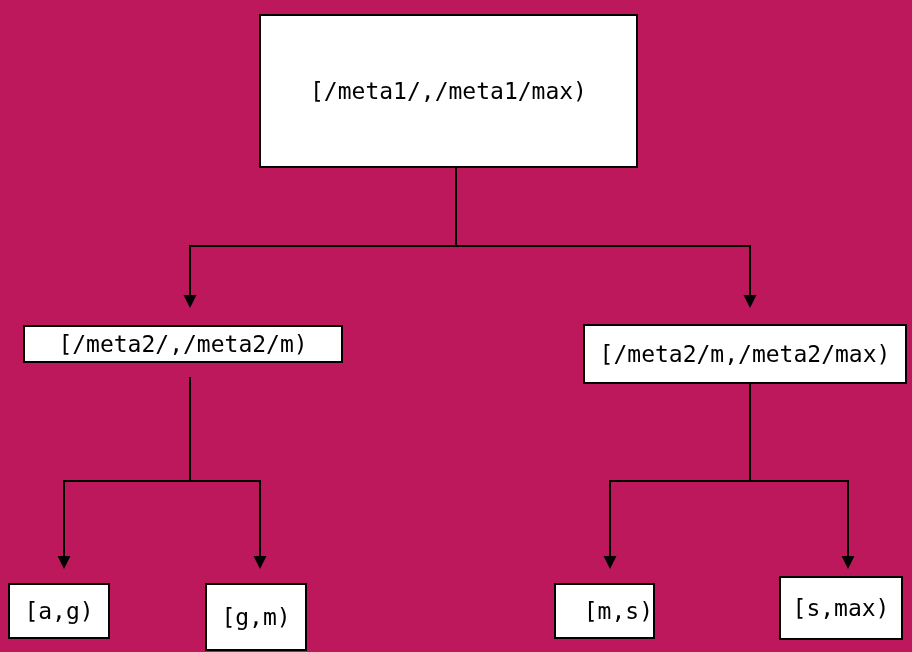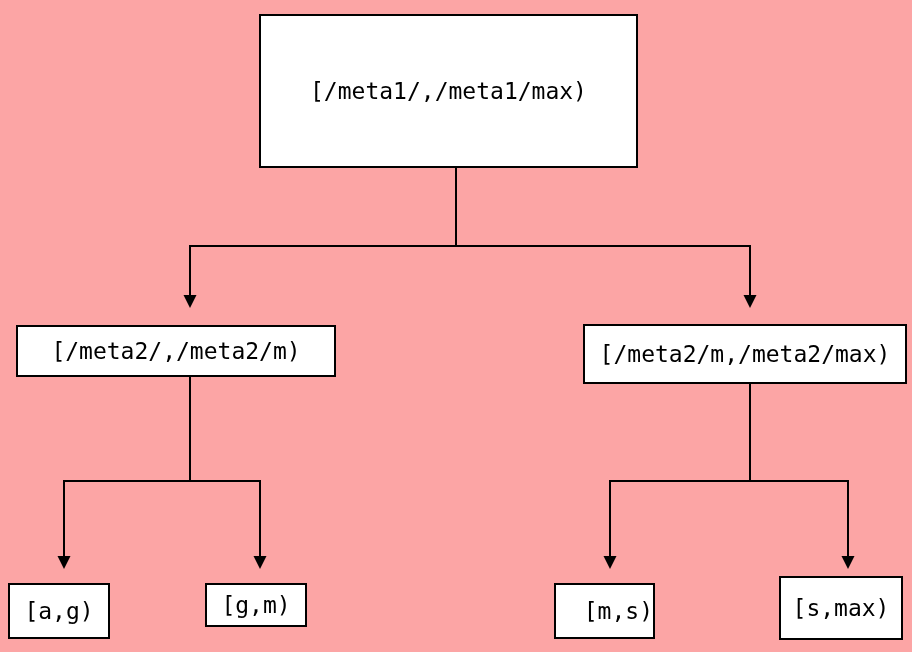--- a/index.html
+++ b/index.html
@@ -4,21 +4,21 @@
 <style>
   html, body {
     margin: 0;
     padding: 0;
     background: #ffffff;
   }
   .canvas {
     position: relative;
     width: 912px;
     height: 652px;
-    background: #fca5a5;
+    background: #be185d;
     font-family: "DejaVu Sans Mono", "Liberation Mono", monospace;
     overflow: hidden;
   }
   .edges {
     position: absolute;
     left: 0;
     top: 0;
     width: 912px;
     height: 652px;
   }
@@ -28,24 +28,24 @@
     border: 2px solid #000000;
     background: #ffffff;
     display: flex;
     align-items: center;
     justify-content: center;
     color: #000000;
     font-size: 23px;
     white-space: pre;
   }
   .node-root      { left: 259px; top: 14px;  width: 379px; height: 154px; }
-  .node-mid-left  { left: 16px;  top: 325px; width: 320px; height: 52px;  }
+  .node-mid-left  { left: 23px;  top: 325px; width: 320px; height: 38px;  }
   .node-mid-right { left: 583px; top: 324px; width: 324px; height: 60px;  }
   .node-leaf-ag   { left: 8px;   top: 583px; width: 102px; height: 56px;  }
-  .node-leaf-gm   { left: 205px; top: 583px; width: 102px; height: 44px;  }
+  .node-leaf-gm   { left: 205px; top: 583px; width: 102px; height: 68px;  }
   .node-leaf-ms   { left: 554px; top: 583px; width: 101px; height: 56px; justify-content: flex-end;  }
   .node-leaf-smax { left: 779px; top: 576px; width: 124px; height: 64px;  }
 </style>
 </head>
 <body>
 
 <div class="canvas">
 
   <svg class="edges" viewBox="0 0 912 652" xmlns="http://www.w3.org/2000/svg">
     <g stroke="#000000" stroke-width="2" fill="none">

